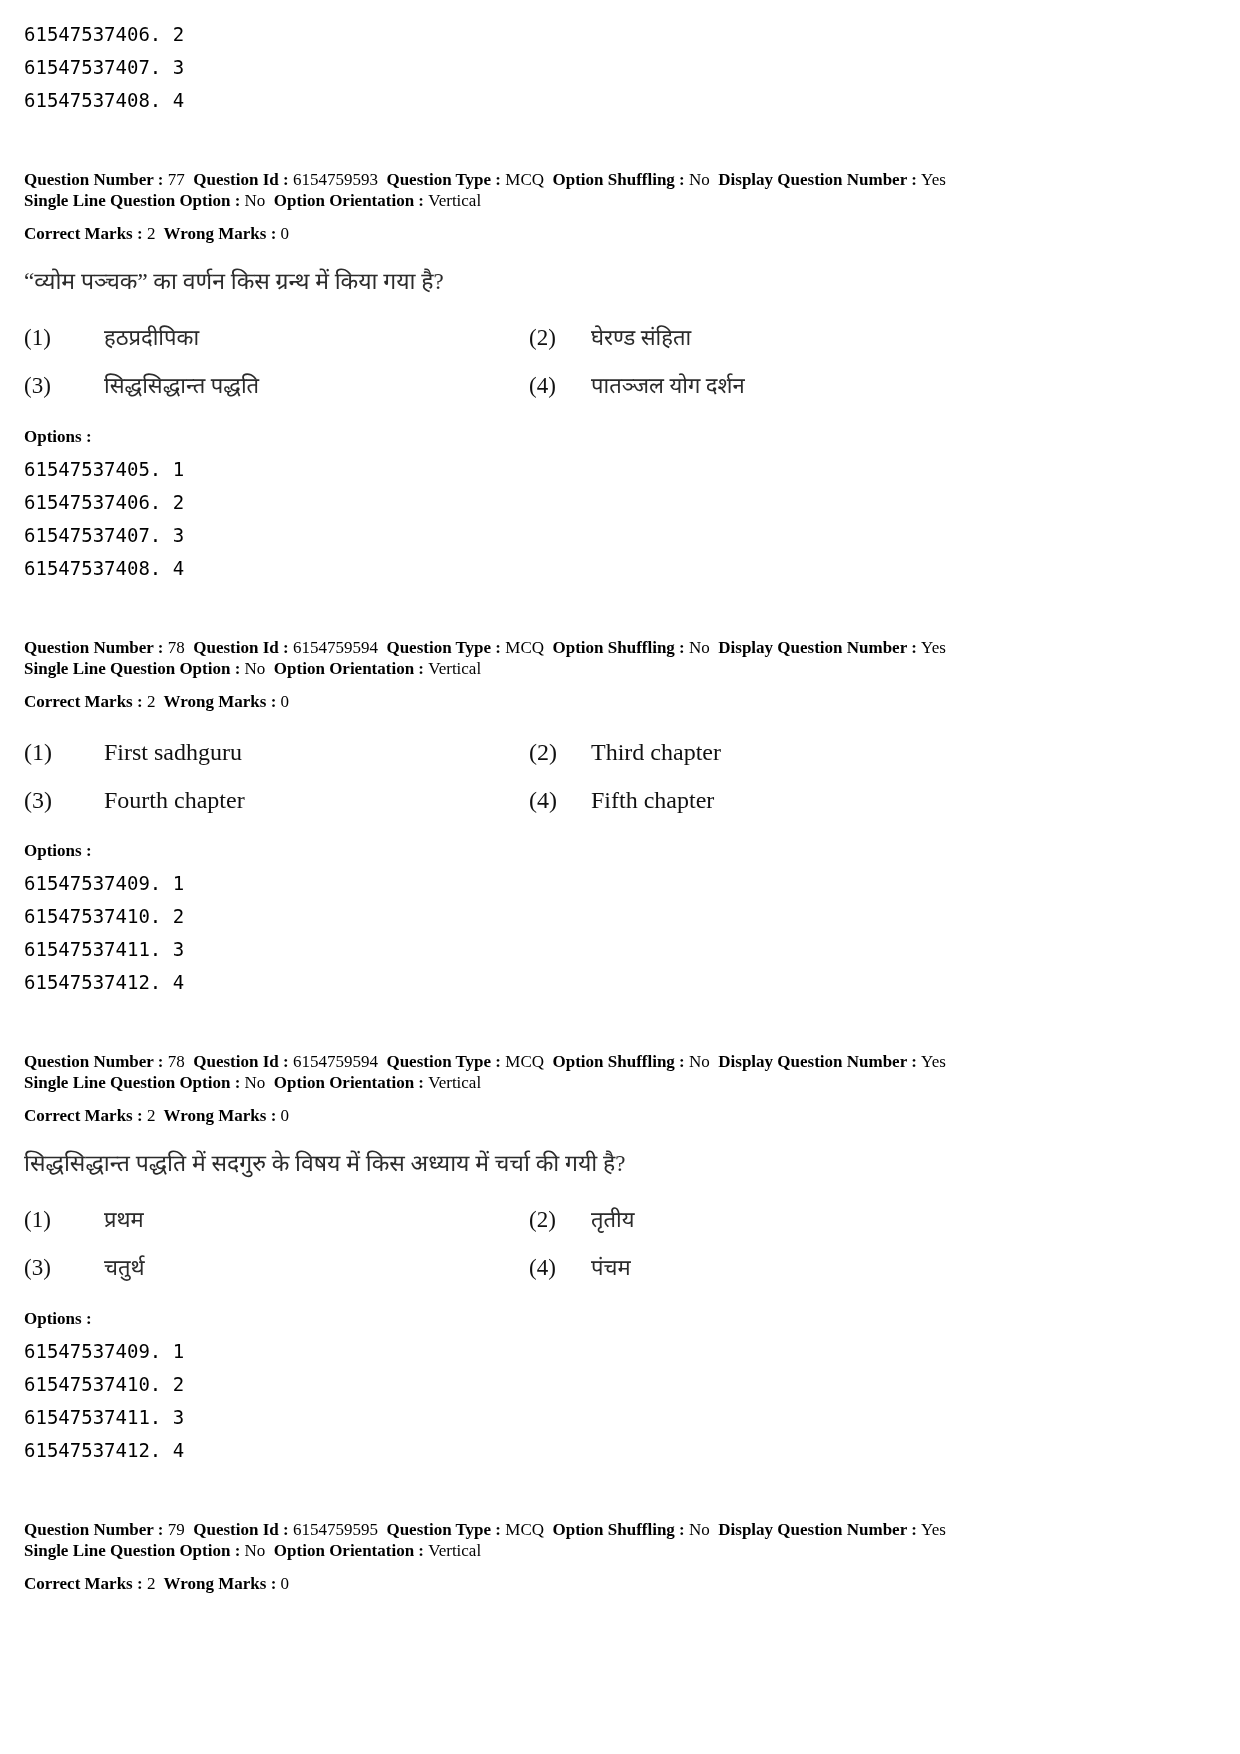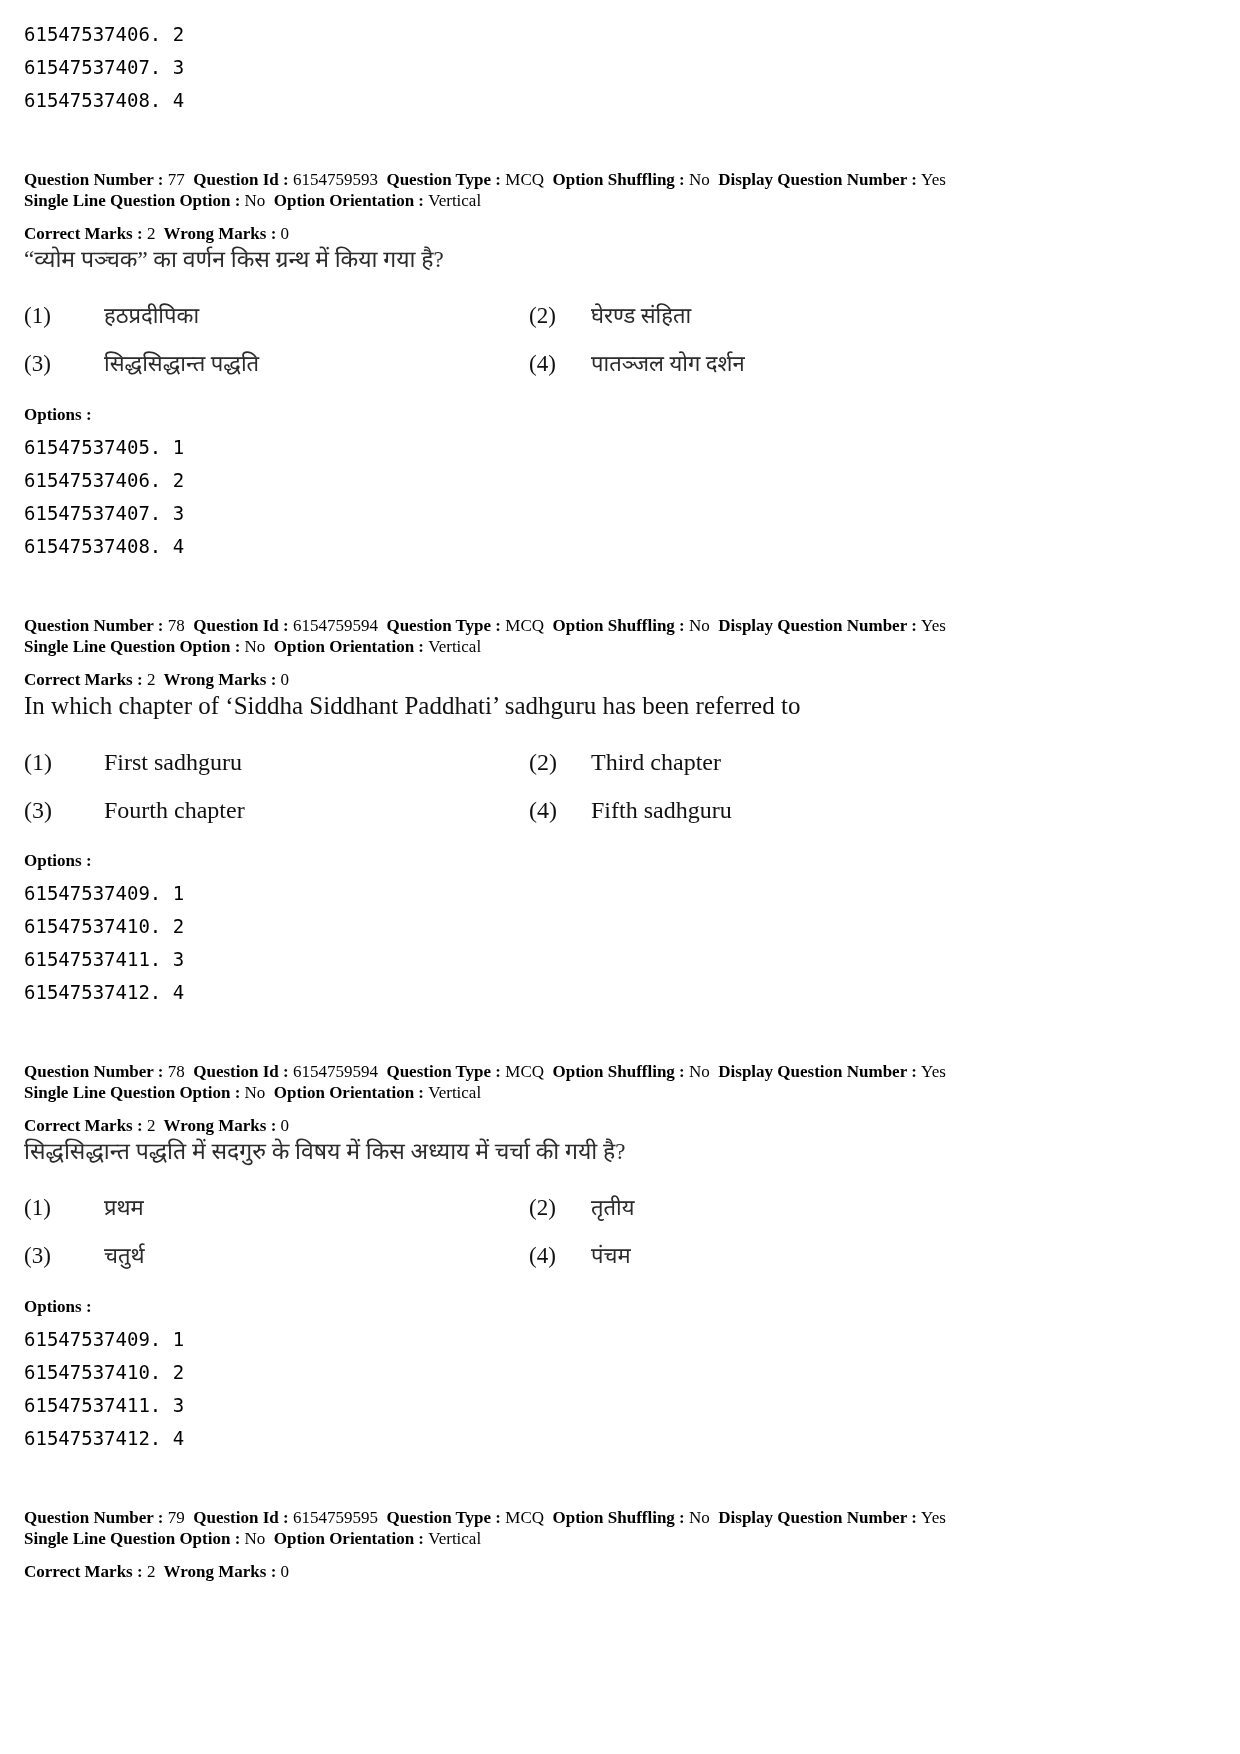--- a/index.html
+++ b/index.html
@@ -64,20 +64,21 @@
     line-height: 21px;
     margin-top: 12px;
     color: #000;
   }
   .marks-line .val { font-weight: normal; }
 
   
   .stem {
     font-size: 25px;
     line-height: 32px;
+    margin-top: 22px;
     color: #111;
   }
   .stem.hindi {
     font-family: "Liberation Serif", "DejaVu Serif", serif;
     font-size: 23px;
     color: #2b2b2b;
   }
   .stem.english {
     font-family: "Liberation Serif", "DejaVu Serif", serif;
     font-size: 25px;
@@ -234,41 +235,40 @@
           <span class="val">Vertical</span>
         </div>
         <div class="marks-line">
           <span class="lbl">Correct Marks :</span>
           <span class="val">2</span>&nbsp;
           <span class="lbl">Wrong Marks :</span>
           <span class="val">0</span>
         </div>
       </div>
 
-      <div class="stem english">In which chapter of ‘Siddha Siddhant Paddhati’ sadhguru has been referred to</div>
 
       <div class="options">
         <div class="opt-row">
           <div class="opt-cell">
             <span class="opt-num">(1)</span>
             <span class="opt-text">First sadhguru</span>
           </div>
           <div class="opt-cell col2">
             <span class="opt-num">(2)</span>
             <span class="opt-text">Third chapter</span>
           </div>
         </div>
         <div class="opt-row">
           <div class="opt-cell">
             <span class="opt-num">(3)</span>
             <span class="opt-text">Fourth chapter</span>
           </div>
           <div class="opt-cell col2">
             <span class="opt-num">(4)</span>
-            <span class="opt-text">Fifth sadhguru</span>
+            <span class="opt-text">Fifth chapter</span>
           </div>
         </div>
       </div>
 
       <div class="options-label">Options :</div>
       <ul class="optid-list">
         <li class="optid">61547537409. 1</li>
         <li class="optid">61547537410. 2</li>
         <li class="optid">61547537411. 3</li>
         <li class="optid">61547537412. 4</li>

